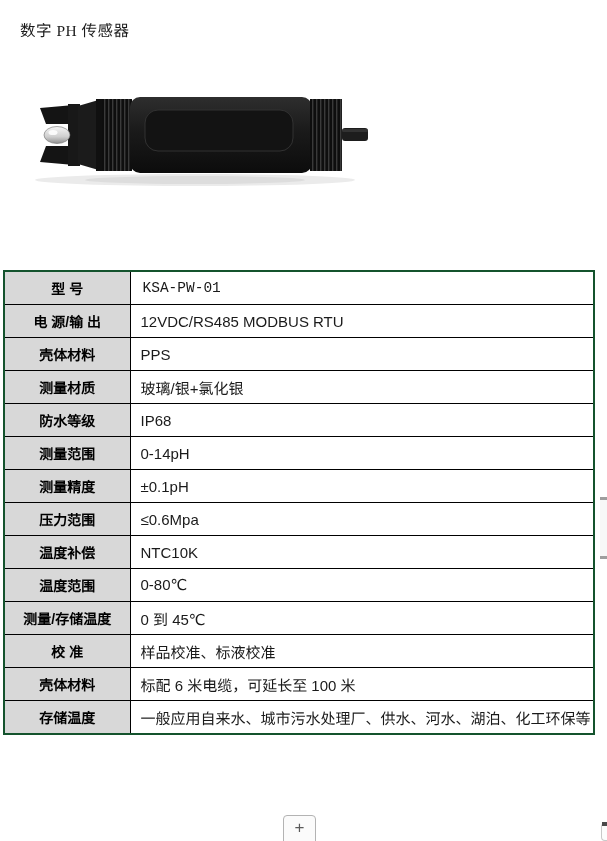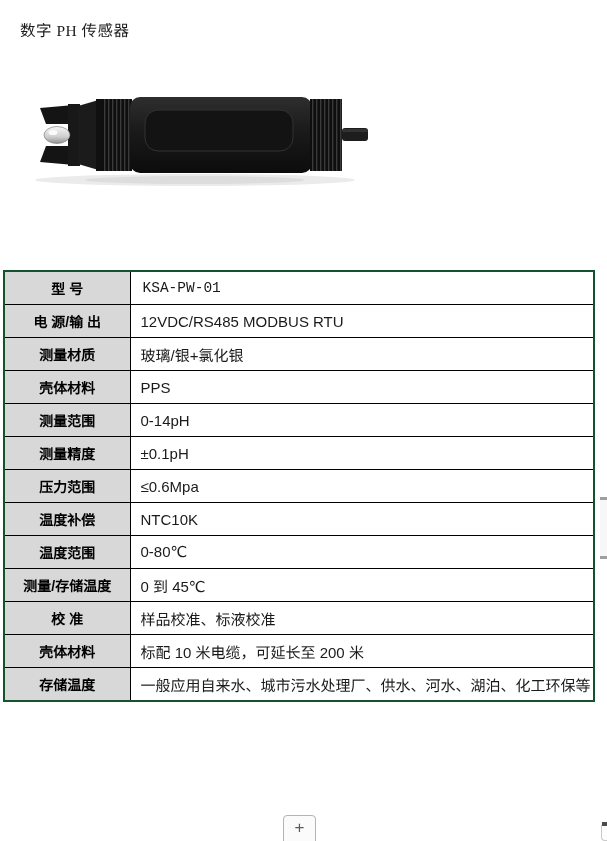--- a/index.html
+++ b/index.html
@@ -153,26 +153,30 @@
   <tbody>
     <tr>
       <th>型 号</th>
       <td class="mono">KSA-PW-01</td>
     </tr>
     <tr>
       <th>电 源/输 出</th>
       <td>12VDC/RS485 MODBUS RTU</td>
     </tr>
     <tr>
+      <th>壳体材料</th>
+      <td>PPS</td>
+    </tr>
+    <tr>
       <th>测量材质</th>
       <td>玻璃/银+氯化银</td>
     </tr>
     <tr>
-      <th>壳体材料</th>
-      <td>PPS</td>
+      <th>防水等级</th>
+      <td>IP68</td>
     </tr>
     <tr>
       <th>测量范围</th>
       <td>0-14pH</td>
     </tr>
     <tr>
       <th>测量精度</th>
       <td>±0.1pH</td>
     </tr>
     <tr>
@@ -190,21 +194,21 @@
     <tr>
       <th>测量/存储温度</th>
       <td>0 到 45℃</td>
     </tr>
     <tr>
       <th>校 准</th>
       <td>样品校准、标液校准</td>
     </tr>
     <tr>
       <th>壳体材料</th>
-      <td>标配 10 米电缆，可延长至 200 米</td>
+      <td>标配 6 米电缆，可延长至 100 米</td>
     </tr>
     <tr>
       <th>存储温度</th>
       <td>一般应用自来水、城市污水处理厂、供水、河水、湖泊、化工环保等</td>
     </tr>
   </tbody>
 </table>
 
 <div class="insert-btn">+</div>
 

